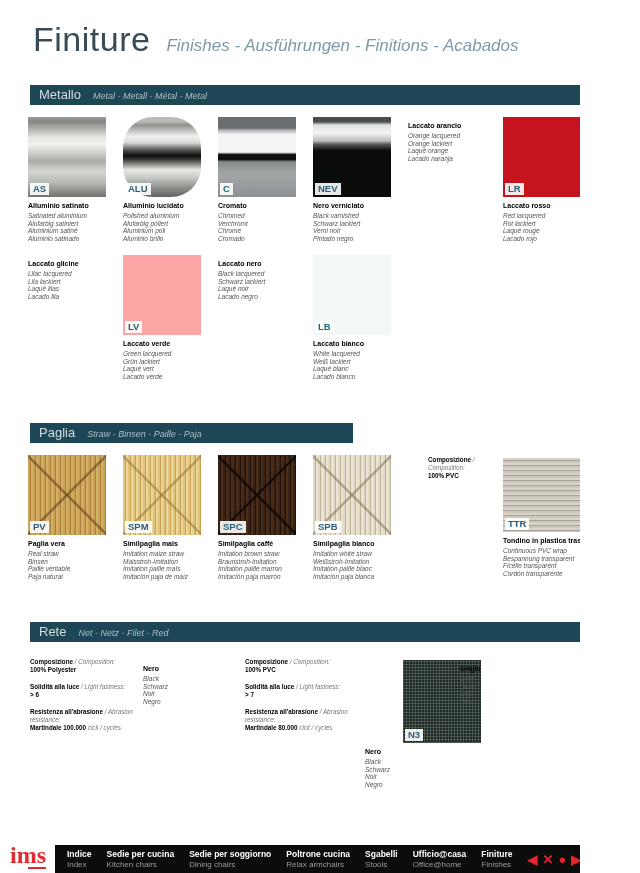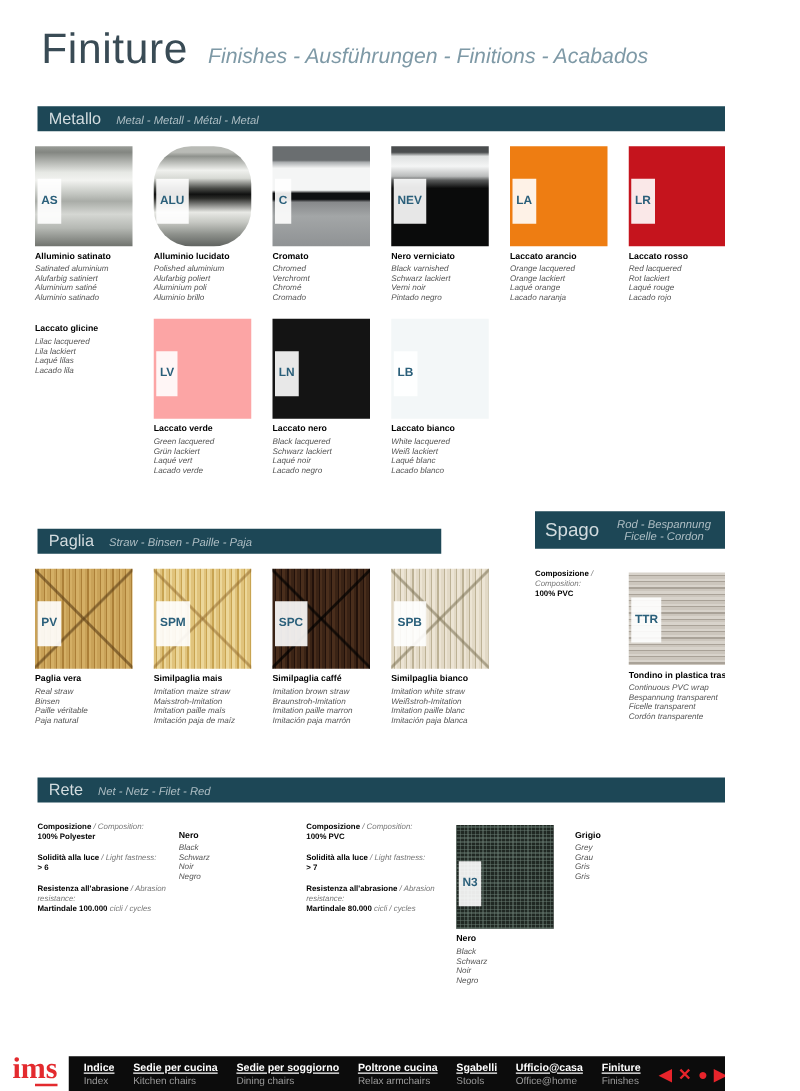--- a/index.html
+++ b/index.html
@@ -26,22 +26,22 @@
   #bar-metallo{left:30px;top:85px;width:575px;}
   #bar-paglia{left:30px;top:423px;width:323px;}
   #bar-rete{left:30px;top:622px;width:575px;}
 
   
   .grid{position:absolute;display:grid;column-gap:17px;row-gap:13px;}
   #grid-metallo{left:28px;top:117px;grid-template-columns:repeat(6,78px);}
   #grid-paglia{left:28px;top:455px;grid-template-columns:repeat(4,78px);}
   .card{width:78px;}
   .sw{position:relative;width:78px;height:80px;background:#dddddd;}
-  .code-badge{position:absolute;left:2px;bottom:18px;background:rgba(255,255,255,0.9);
-      color:#2a5f7a;font-weight:bold;font-size:9.5px;line-height:12px;padding:12px 3px;}
+  .code-badge{position:absolute;left:2px;bottom:2px;background:rgba(255,255,255,0.9);
+      color:#2a5f7a;font-weight:bold;font-size:9.5px;line-height:12px;padding:0 3px;}
   .card-name{margin-top:5px;font-weight:bold;font-size:7px;color:#000;line-height:8px;}
   .card-trans{font-size:6.5px;font-style:italic;color:#555;line-height:7.5px;
       white-space:pre-line;margin-top:2px;}
 
   
   .tex-AS{background:linear-gradient(180deg,#9a9d98 0%,#838681 6%,#e6e8e4 26%,#f2f3f0 34%,
       #c2c5c0 48%,#a9aca7 55%,#d5d7d3 68%,#b5b8b3 82%,#70736e 100%);}
   .tex-ALU{background:linear-gradient(180deg,#b9bbb6 0 6%,#8f928d 10%,#f0f1ee 24%,#d8dad5 32%,
       #4a4c48 42%,#101110 48%,#2a2b28 52%,#e8e9e5 66%,#c6c8c3 76%,#8e918c 88%,#606360 100%);border-radius:30px;}
   .tex-C{background:linear-gradient(180deg,#6a6e70 0 14%,#aaadaf 16%,#f4f5f5 22% 44%,
@@ -68,21 +68,21 @@
       repeating-linear-gradient(90deg,#e2d9c6 0 2px,#bdb296 2px 3px,#ece4d4 3px 5px);}
   .tex-TTR{background:repeating-linear-gradient(180deg,#d8d3cb 0 2px,#a9a298 2px 3px,#ccc6bd 3px 5px);}
 
   
   .tex-N2{background-color:#0e0e0e;
       background-image:radial-gradient(ellipse 2.6px 1.8px at center,#f2f2f2 70%,transparent 75%),
                        radial-gradient(ellipse 2.6px 1.8px at center,#f2f2f2 70%,transparent 75%);
       background-size:9px 7px;background-position:2px 2px,6.5px 5.5px;}
   .tex-N3{background:
       repeating-linear-gradient(90deg,rgba(110,130,120,.45) 0 1px,transparent 1px 3px),
-      repeating-linear-gradient(0deg,rgba(110,130,120,.45) 0 1px,transparent 1px 3px),#202823;}
+      repeating-linear-gradient(0deg,rgba(110,130,120,.45) 0 1px,transparent 1px 3px),#202823; margin-left: 38px;}
   .tex-N4{background:
       repeating-linear-gradient(90deg,#c3c3c1 0 1px,transparent 1px 3px),
       repeating-linear-gradient(0deg,#c3c3c1 0 1px,transparent 1px 3px),#e4e4e2;}
 
   
   #spago-box{position:absolute;left:428px;top:409px;width:157px;height:30px;background:#1d4756;
       display:flex;align-items:center;gap:6px;padding:0 8px;box-sizing:border-box;}
   .spago-title{font-size:15px;color:#d3dcdf;}
   .spago-sub{flex:1;text-align:center;font-size:9px;font-style:italic;color:#aebec4;line-height:10px;}
   #spago-comp{position:absolute;left:428px;top:456px;width:74px;font-size:6.5px;line-height:8px;}
@@ -107,21 +107,21 @@
       display:flex;align-items:center;justify-content:center;gap:7px;z-index:3;margin-left:44px;}
   .pagebox-num{color:#e9eef1;font-size:8px;}
   .pagebox-logo{color:#fff;font-family:"Liberation Serif",serif;font-weight:bold;
       font-size:13px;line-height:12px;}
   .pagebox-logo .logo-mark{display:block;height:1.5px;background:#fff;margin-top:1px;}
 
   
   .footer{position:absolute;left:55px;right:0;bottom:0;height:28px;background:#0c0c0c;
       display:flex;align-items:center;gap:15px;padding-left:12px;box-sizing:border-box;z-index:2;}
   .fitem{cursor:pointer;}
-  .fitem .it{font-size:8.5px;font-weight:bold;color:#fff;line-height:9px;white-space:nowrap;text-decoration:underline;}
+  .fitem .it{font-size:8.5px;font-weight:bold;color:#fff;line-height:9px;white-space:nowrap;}
   .fitem .en{font-size:8px;color:#9b9b9b;line-height:9px;margin-top:1px;white-space:nowrap;}
   .ficons{margin-left:auto;margin-right:8px;display:flex;align-items:center;gap:5px;
       color:#e8242b;font-size:13px;font-weight:bold;}
   .ficons span{cursor:pointer;line-height:13px;}
   .brand-logo{position:absolute;left:10px;top:844px;color:#e32a2e;
       font-family:"Liberation Serif",serif;font-weight:bold;font-size:24px;line-height:22px;z-index:2;}
   .brand-logo .logo-mark{display:block;height:2px;width:18px;background:#e32a2e;margin:1px 0 0 auto;}
 </style>
 </head>
 <body>
@@ -184,23 +184,20 @@
           <span class="code-badge">NEV</span>
         </div>
         <div class="card-name">Nero verniciato</div>
         <div class="card-trans">Black varnished
 Schwarz lackiert
 Verni noir
 Pintado negro</div>
       </div>
 
       <div class="card">
-        <div class="sw" style="background: rgb(238, 125, 18);">
-          <span class="code-badge">LA</span>
-        </div>
         <div class="card-name">Laccato arancio</div>
         <div class="card-trans">Orange lacquered
 Orange lackiert
 Laqué orange
 Lacado naranja</div>
       </div>
 
       <div class="card">
         <div class="sw" style="background: rgb(197, 20, 29);">
           <span class="code-badge">LR</span>
@@ -225,23 +222,20 @@
           <span class="code-badge">LV</span>
         </div>
         <div class="card-name">Laccato verde</div>
         <div class="card-trans">Green lacquered
 Grün lackiert
 Laqué vert
 Lacado verde</div>
       </div>
 
       <div class="card">
-        <div class="sw" style="background: rgb(20, 20, 20);">
-          <span class="code-badge">LN</span>
-        </div>
         <div class="card-name">Laccato nero</div>
         <div class="card-trans">Black lacquered
 Schwarz lackiert
 Laqué noir
 Lacado negro</div>
       </div>
 
       <div class="card">
         <div class="sw" style="background: rgb(243, 247, 248);">
           <span class="code-badge">LB</span>
@@ -300,27 +294,20 @@
         </div>
         <div class="card-name">Similpaglia bianco</div>
         <div class="card-trans">Imitation white straw
 Weißstroh-Imitation
 Imitation paille blanc
 Imitación paja blanca</div>
       </div>
 
   </div>
 
-  <div id="spago-box">
-    <span class="spago-title">Spago</span>
-    <span class="spago-sub">
-      <span>Rod - Bespannung</span><br>
-      <span>Ficelle - Cordon</span>
-    </span>
-  </div>
   <div id="spago-comp">
     <div class="spec-line">
       <b>Composizione</b>
       <i>/ Composition:</i>
     </div>
     <div class="spec-line"><b>100% PVC</b></div>
   </div>
   <div class="card" id="card-ttr">
     <div class="sw tex-TTR">
       <span class="code-badge">TTR</span>

